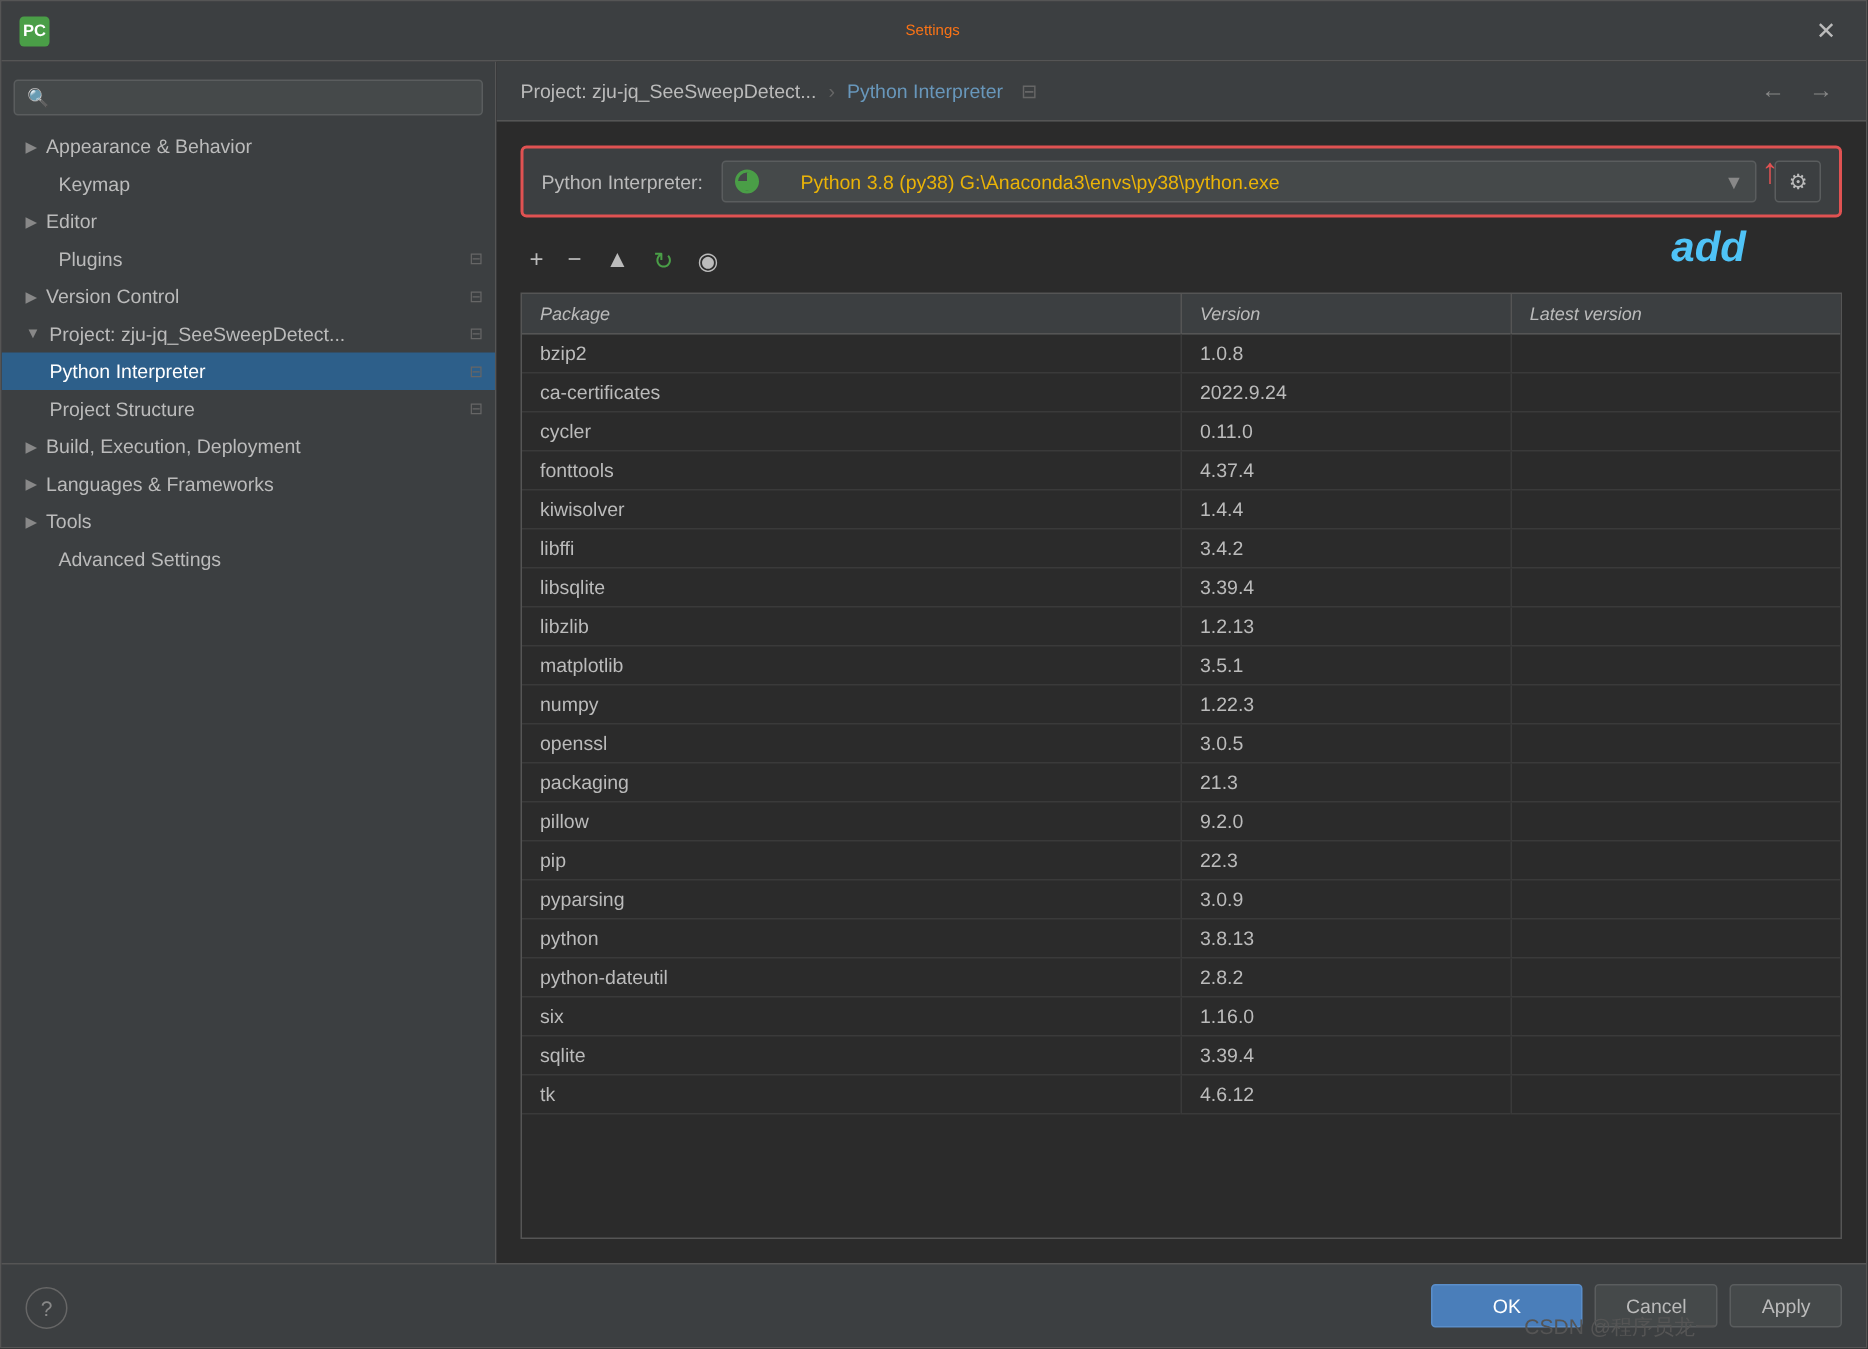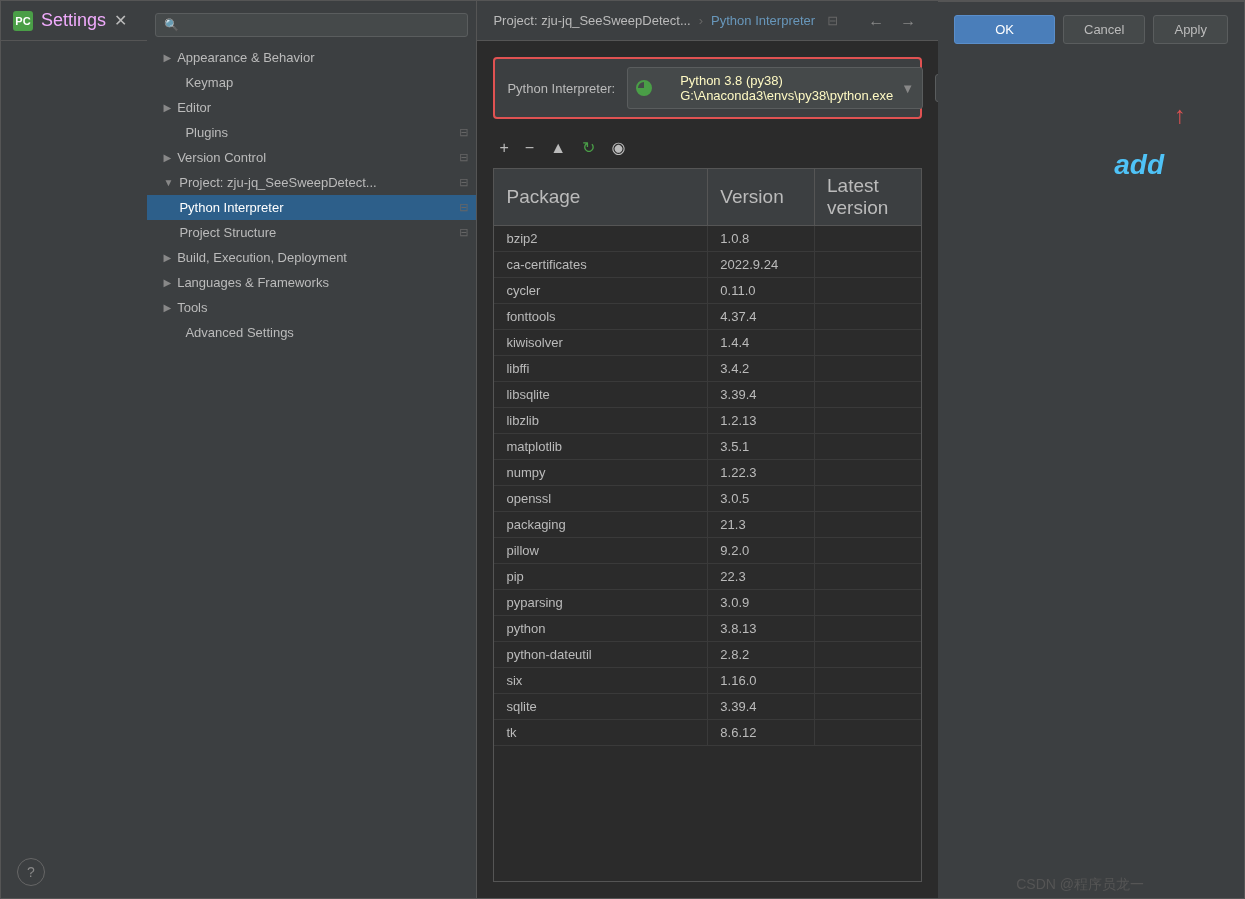--- a/index.html
+++ b/index.html
@@ -12,21 +12,21 @@
       align-items: center;
       justify-content: center;
       min-height: 100vh;
     }
     .dialog {
       width: 1245px;
       height: 899px;
       background: #3c3f41;
       border: 1px solid #555;
       display: flex;
-      flex-direction: row;
+      flex-direction: column;
       position: relative;
     }
     
     .title-bar {
       background: #3c3f41;
       height: 40px;
       display: flex;
       align-items: center;
       padding: 0 12px;
       border-bottom: 1px solid #555;
@@ -39,23 +39,24 @@
       border-radius: 3px;
       margin-right: 8px;
       display: flex;
       align-items: center;
       justify-content: center;
       color: white;
       font-size: 11px;
       font-weight: bold;
     }
     .title-bar-text {
-      color: #f0abfc;
-      font-size: 18px;
+      color: #f97316;
+      font-size: 10px;
       flex: 1;
+      text-align: center;
     }
     .title-bar-close {
       cursor: pointer;
       color: #bbb;
       font-size: 16px;
       padding: 4px 8px;
     }
     
     .main-content {
       display: flex;
@@ -176,21 +177,21 @@
       cursor: pointer;
     }
     .interpreter-icon {
       width: 16px;
       height: 16px;
       border-radius: 50%;
       background: conic-gradient(#4a9e47 0deg 270deg, transparent 270deg);
       border: 2px solid #4a9e47;
       flex-shrink: 0;
     }
-    .interpreter-text { flex: 1; color: #fef9c3; font-size: 13px; padding-left: 20px; }
+    .interpreter-text { flex: 1; color: #eab308; font-size: 13px; padding-left: 20px; }
     .dropdown-arrow { color: #888; }
     .gear-btn {
       background: #3c3f41;
       border: 1px solid #5a5d5e;
       border-radius: 3px;
       padding: 5px 8px;
       color: #bbb;
       cursor: pointer;
       font-size: 14px;
     }
@@ -222,22 +223,23 @@
     }
     thead tr {
       background: #3c3f41;
       border-bottom: 1px solid #555;
     }
     th {
       text-align: left;
       padding: 6px 12px;
       color: #bbb;
       font-weight: normal;
-      font-size: 19px;
+      font-size: 12px;
       border-right: 1px solid #555;
+      font-style: italic;
     }
     th:last-child { border-right: none; margin-left: 31px; }
     tbody tr {
       border-bottom: 1px solid #3a3a3a;
     }
     td {
       padding: 5px 12px;
       color: #bbb;
       font-size: 13px;
       border-right: 1px solid #3a3a3a;
@@ -539,21 +541,21 @@
     <td>1.16.0</td>
     <td></td>
   </tr>
                 <tr>
     <td>sqlite</td>
     <td>3.39.4</td>
     <td></td>
   </tr>
                 <tr>
     <td>tk</td>
-    <td>8.6.12</td>
+    <td>4.6.12</td>
     <td></td>
   </tr>
               </tbody>
           </table>
         </div>
       </div>
     </div>
   </div>
 
   <div class="bottom-bar">

